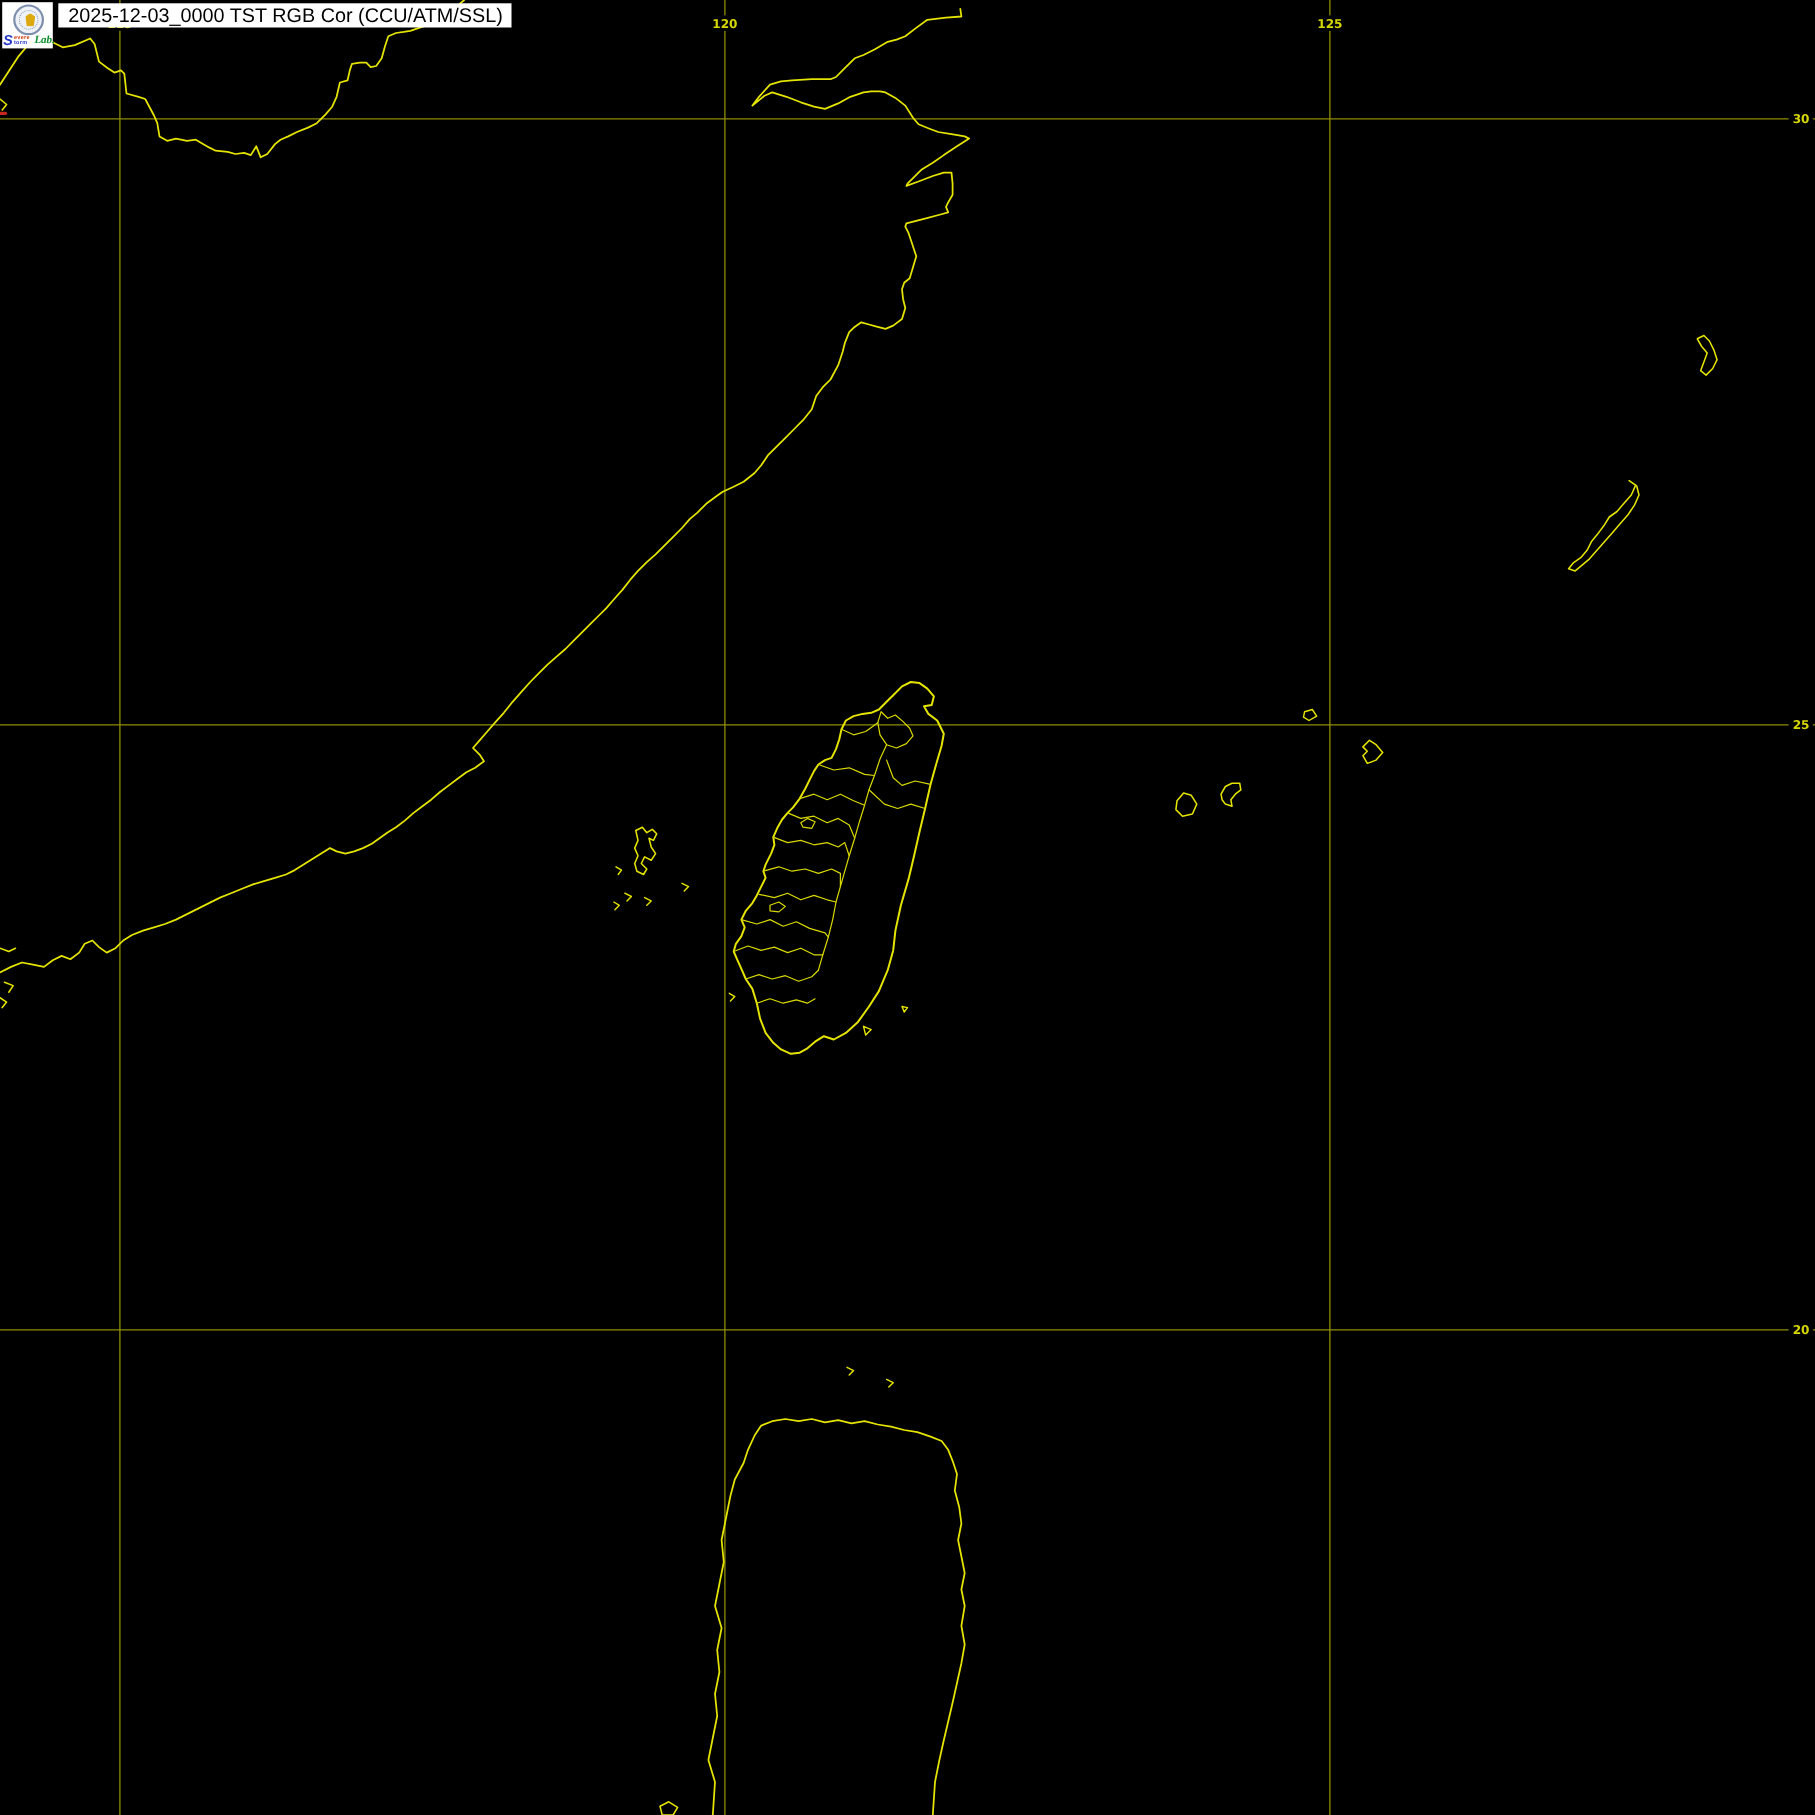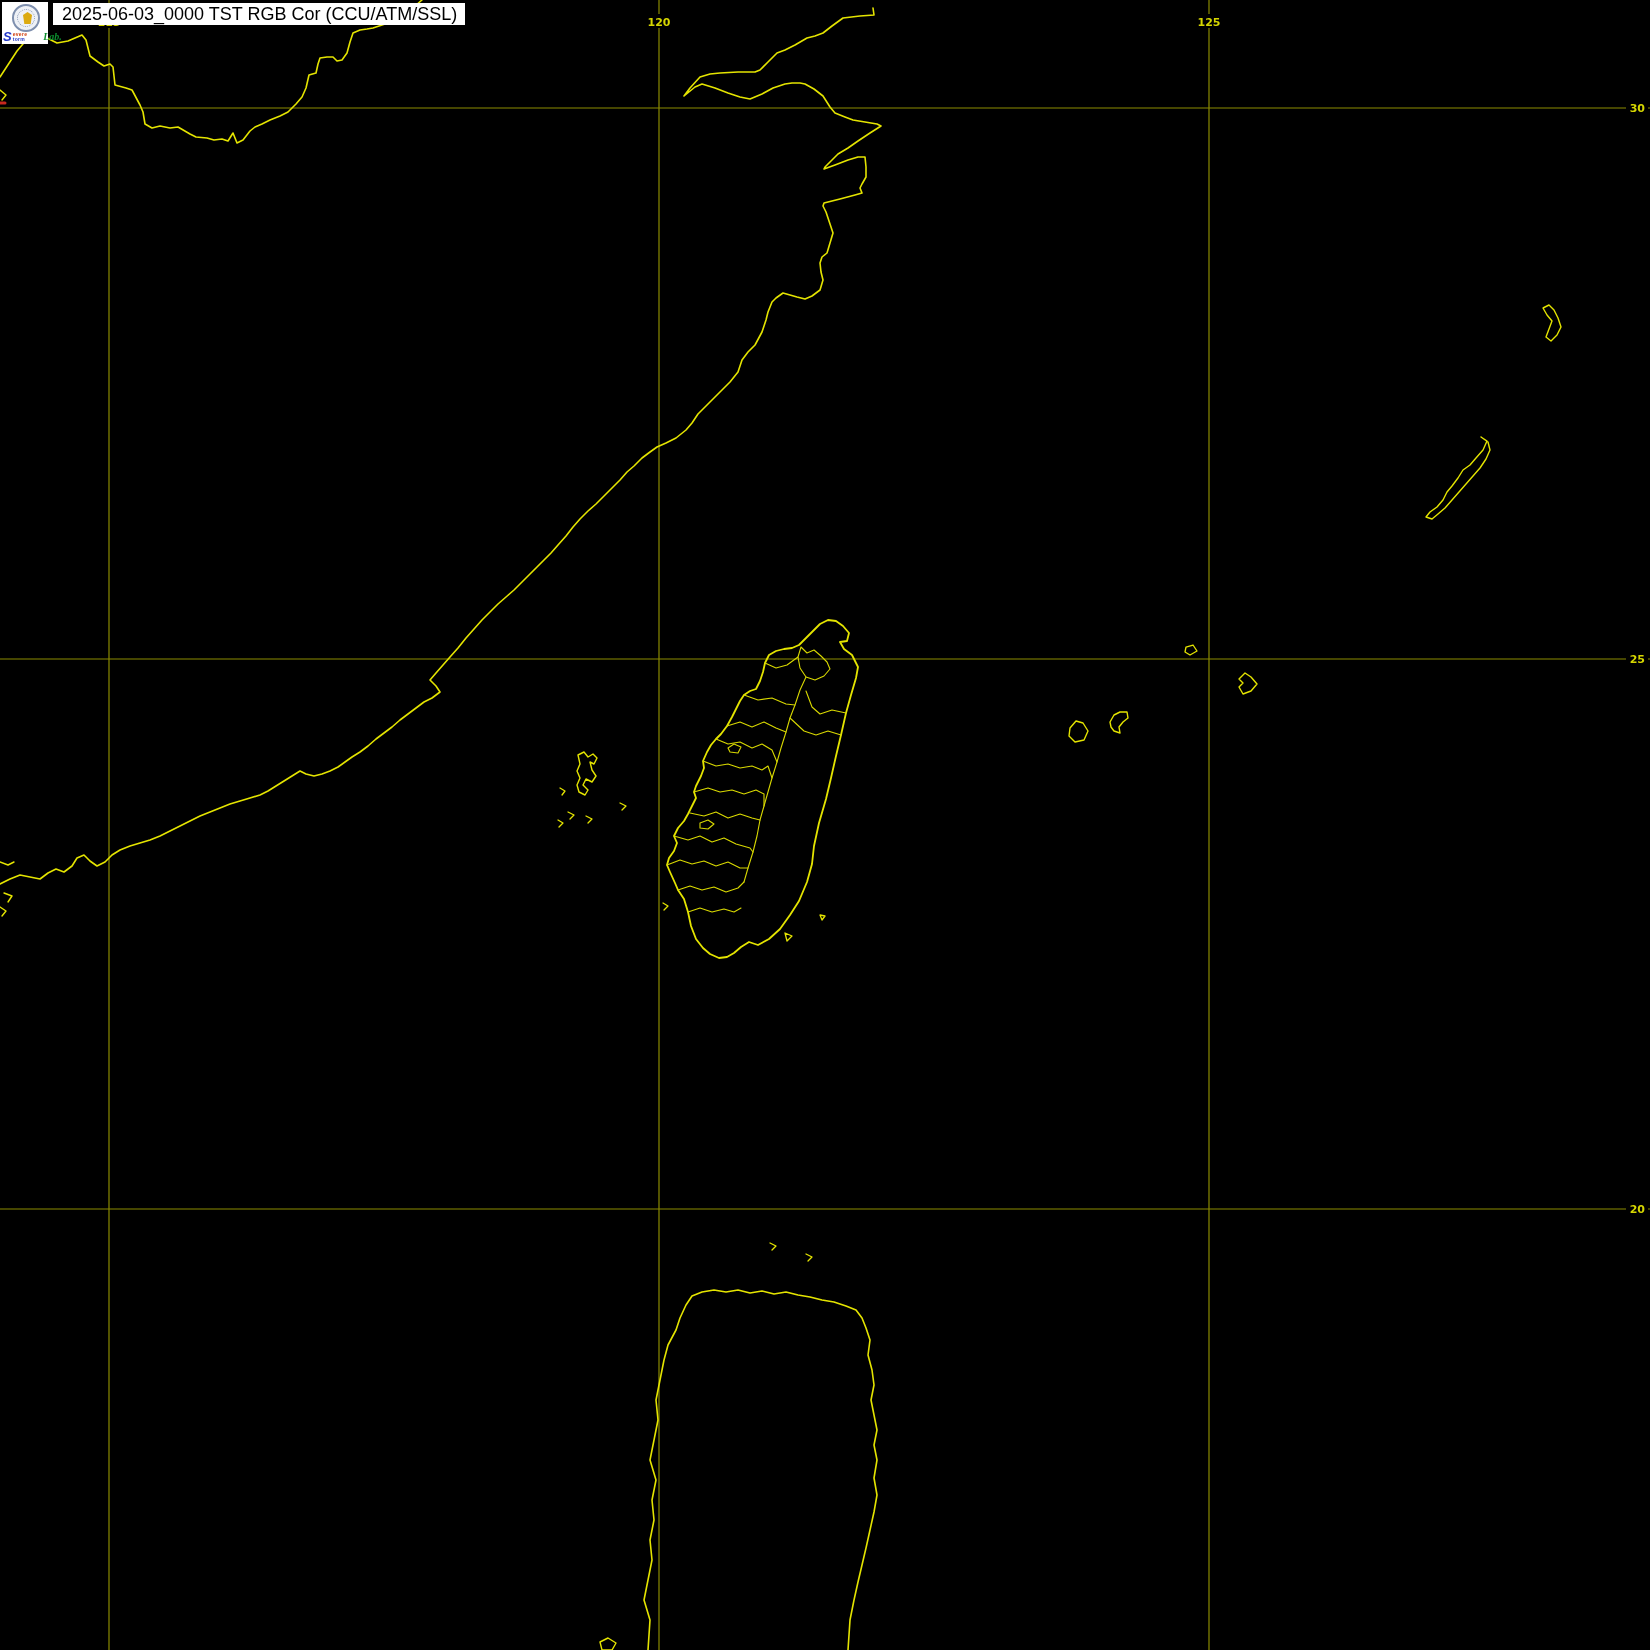--- a/index.html
+++ b/index.html
@@ -30,21 +30,21 @@
   }
   .logo-text{
     position:absolute;left:1px;top:29px;display:flex;align-items:flex-start;white-space:nowrap;
   }
   .big-s{color:#2438c8;font-size:13px;font-weight:bold;font-style:italic;line-height:12px;}
   .word-stack{display:flex;flex-direction:column;margin-left:1px;margin-top:1px;}
   .word-top{color:#cf3a08;font-size:5px;font-weight:bold;line-height:5px;letter-spacing:.3px;}
   .word-bottom{color:#2438c8;font-size:5px;font-weight:bold;line-height:5px;letter-spacing:.3px;}
   .lab{
     color:#0c8f2f;font-size:10px;font-style:italic;font-weight:bold;
-    font-family:"Liberation Serif",serif;margin-left:16px;line-height:11px;
+    font-family:"Liberation Serif",serif;margin-left:4px;line-height:11px;
   }
 </style>
 </head>
 <body>
 
 <div class="stage">
 
   <svg class="map-svg" id="map-svg" xmlns="http://www.w3.org/2000/svg" viewBox="0 0 1650 1650">
       <rect x="0" y="0" width="1650" height="1650" fill="#000000"></rect>
       <line x1="109" y1="0" x2="109" y2="1650" stroke="#8c8c00" stroke-width="1.2"></line>
@@ -104,21 +104,21 @@
       <rect x="1195" y="14" width="28" height="14" fill="#000"></rect>
       <text x="1209" y="25.5" text-anchor="middle" font-family="&quot;DejaVu Sans&quot;,sans-serif" font-size="11" font-weight="bold" fill="#d6d600">125</text>
       <rect x="1626" y="100" width="22" height="13" fill="#000"></rect>
       <text x="1645" y="112" text-anchor="end" font-family="&quot;DejaVu Sans&quot;,sans-serif" font-size="11" font-weight="bold" fill="#d6d600">30</text>
       <rect x="1626" y="651" width="22" height="13" fill="#000"></rect>
       <text x="1645" y="663" text-anchor="end" font-family="&quot;DejaVu Sans&quot;,sans-serif" font-size="11" font-weight="bold" fill="#d6d600">25</text>
       <rect x="1626" y="1201" width="22" height="13" fill="#000"></rect>
       <text x="1645" y="1213" text-anchor="end" font-family="&quot;DejaVu Sans&quot;,sans-serif" font-size="11" font-weight="bold" fill="#d6d600">20</text>
     </svg>
 
-  <div class="title-bar">2025-06-03_0000 TST RGB Cor (CCU/ATM/SSL)</div>
+  <div class="title-bar">2025-12-03_0000 TST RGB Cor (CCU/ATM/SSL)</div>
 
   <div class="logo-box">
     <div class="seal">
       <div class="seal-ring"></div>
       <div class="seal-emblem"></div>
     </div>
     <div class="logo-text">
       <span class="big-s">S</span>
       <span class="word-stack">
         <span class="word-top">evere</span>

